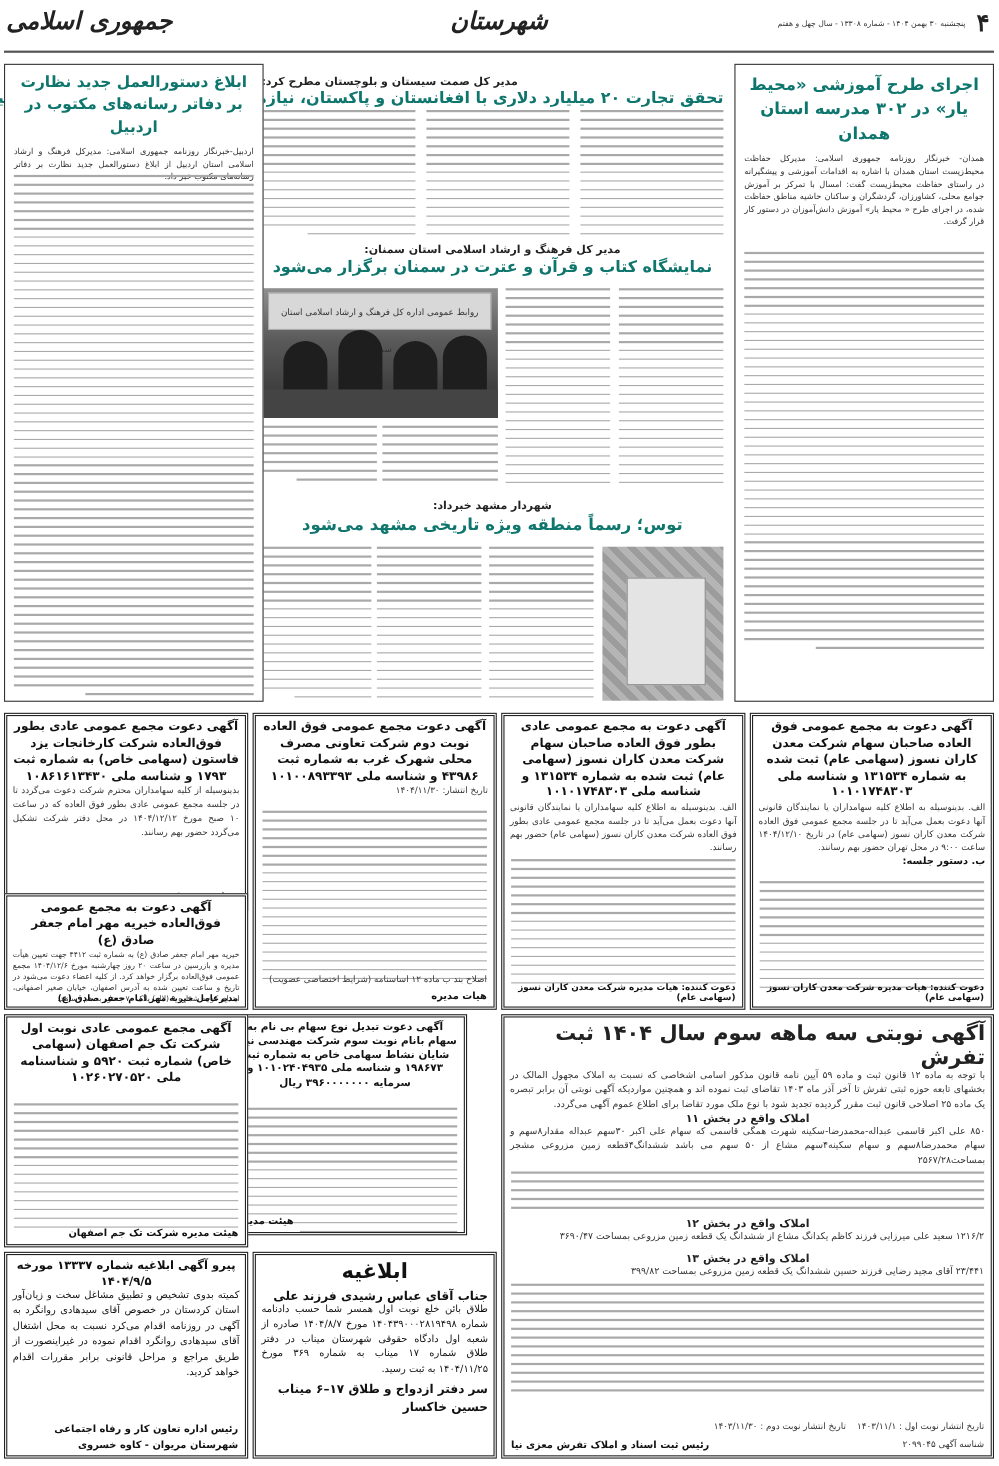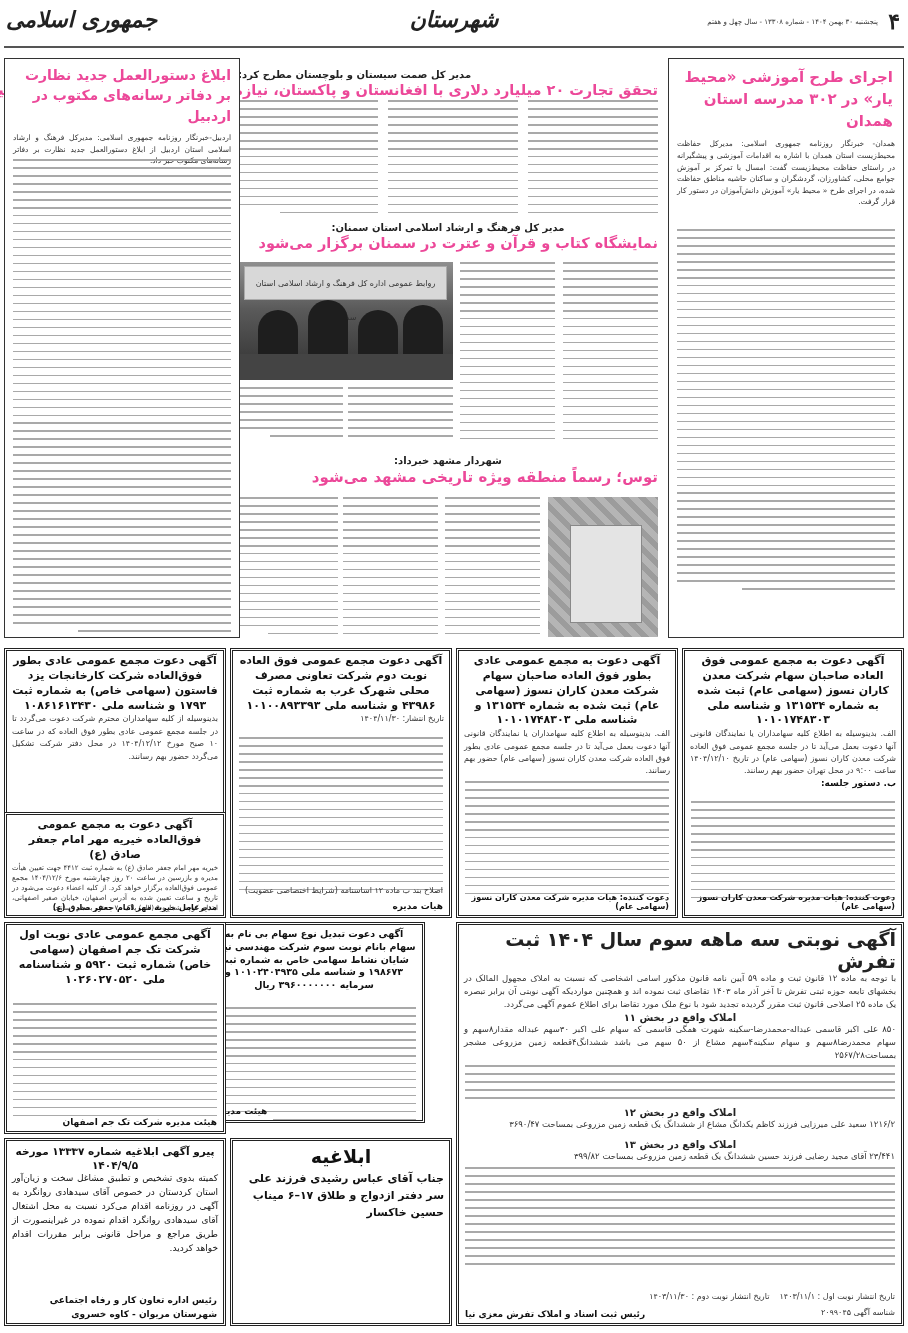--- a/index.html
+++ b/index.html
@@ -8,21 +8,21 @@
 
   .masthead { position: absolute; top: 0; left: 0; width: 908px; height: 46px; }
   .page-num { position: absolute; right: 8px; top: 8px; font-size: 22px; font-weight: bold; font-family: "DejaVu Serif", serif; }
   .issue-line { position: absolute; right: 30px; top: 18px; font-size: 7px; color: #333; }
   .section-title { position: absolute; left: 0; right: 0; top: 6px; text-align: center; font-family: "DejaVu Serif", serif; font-size: 22px; font-style: italic; font-weight: bold; }
   .paper-name { position: absolute; left: 6px; top: 6px; font-family: "DejaVu Serif", serif; font-size: 22px; font-style: italic; font-weight: bold; }
   .mast-rule { position: absolute; left: 4px; right: 4px; top: 46px; height: 2px; background: #555; }
 
   .box { position: absolute; border: 1px solid #333; background: #fff; overflow: hidden; }
   .ad { position: absolute; border: 3px double #222; background: #fff; overflow: hidden; padding: 3px 5px; }
-  .headline { font-weight: bold; color: #ec4899; }
+  .headline { font-weight: bold; text-align: center; color: #0f766e; }
   .kicker { font-weight: bold; text-align: center; font-size: 10px; color: #222; }
   .body-lines { position: absolute; }
   .line { height: 1.6px; background: #a9a9a9; margin-bottom: 6.4px; }
   .line.short { width: 70%; margin-right: 0; }
   .sig { font-weight: bold; font-size: 9px; text-align: right; color: #111; }
   .ad-title { font-weight: bold; text-align: center; font-size: 12px; line-height: 1.35; color: #111; }
   .ad-sub { font-weight: bold; text-align: center; font-size: 10px; }
   .ad-text { font-size: 8px; line-height: 1.55; text-align: justify; color: #333; }
 
   .photo { position: absolute; background: linear-gradient(180deg, #8f8f8f 0%, #5a5a5a 40%, #2f2f2f 100%); overflow: hidden; }
@@ -534,20 +534,21 @@
       <div class="line"></div>
       <div class="line"></div>
       <div class="line"></div>
   </div>
   <div class="sig" style="position:absolute; bottom:4px; right:6px;">هیئت مدیره شرکت تک جم اصفهان</div>
 </div>
 
 <div class="ad" style="right:456px; top:1138px; width:222px; height:188px;">
   <div class="ad-title" style="font-size:19px;">ابلاغیه</div>
   <div class="sig" style="font-size:11px; margin-top:2px;">جناب آقای عباس رشیدی فرزند علی</div>
+  <div class="ad-text" style="font-size:9px; line-height:1.5; color:#111;">طلاق بائن خلع نوبت اول همسر شما حسب دادنامه شماره ۱۴۰۴۳۹۰۰۰۲۸۱۹۴۹۸ مورخ ۱۴۰۴/۸/۷ صادره از شعبه اول دادگاه حقوقی شهرستان میناب در دفتر طلاق شماره ۱۷ میناب به شماره ۳۶۹ مورخ ۱۴۰۴/۱۱/۲۵ به ثبت رسید.</div>
   <div class="sig" style="font-size:11px; margin-top:4px;">سر دفتر ازدواج و طلاق ۱۷–۶ میناب</div>
   <div class="sig" style="font-size:11px; margin-top:4px;">حسین خاکسار</div>
 </div>
 
 <div class="ad" style="left:4px; top:1138px; width:222px; height:188px;">
   <div class="ad-title" style="font-size:10.5px;">پیرو آگهی ابلاغیه شماره ۱۳۳۳۷ مورخه ۱۴۰۴/۹/۵</div>
   <div class="ad-text" style="font-size:9px; line-height:1.55; color:#111;">کمیته بدوی تشخیص و تطبیق مشاغل سخت و زیان‌آور استان کردستان در خصوص آقای سیدهادی روانگرد به آگهی در روزنامه اقدام می‌کرد نسبت به محل اشتغال آقای سیدهادی روانگرد اقدام نموده در غیراینصورت از طریق مراجع و مراحل قانونی برابر مقررات اقدام خواهد کردید.</div>
   <div class="sig" style="position:absolute; bottom:18px; right:6px;">رئیس اداره تعاون کار و رفاه اجتماعی</div>
   <div class="sig" style="position:absolute; bottom:4px; right:6px;">شهرستان مریوان - کاوه خسروی</div>
 </div>

